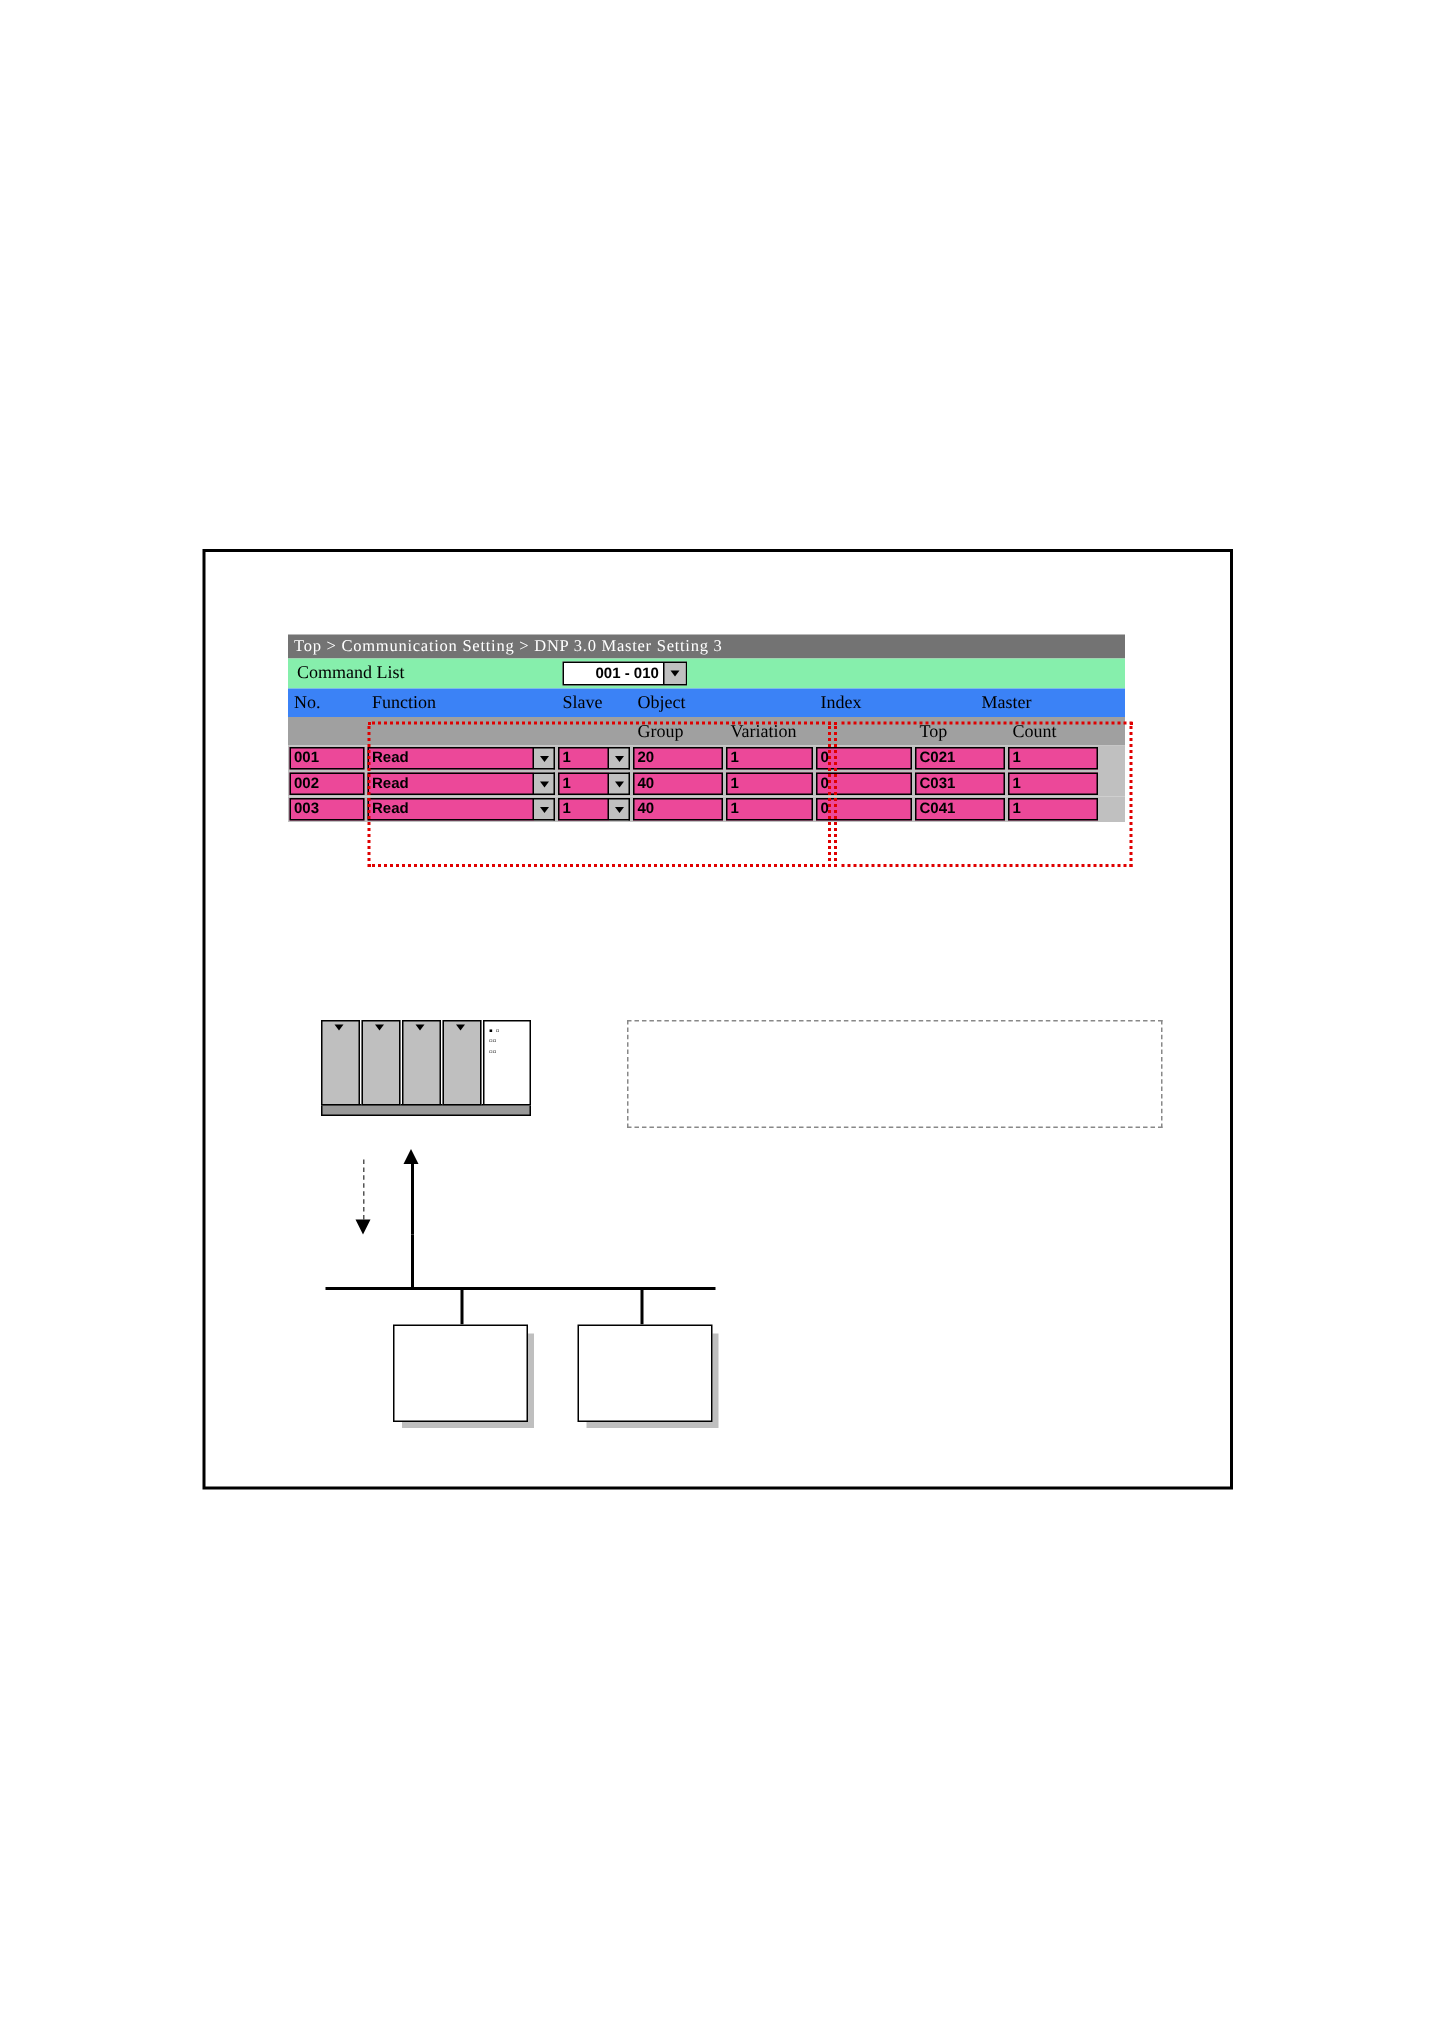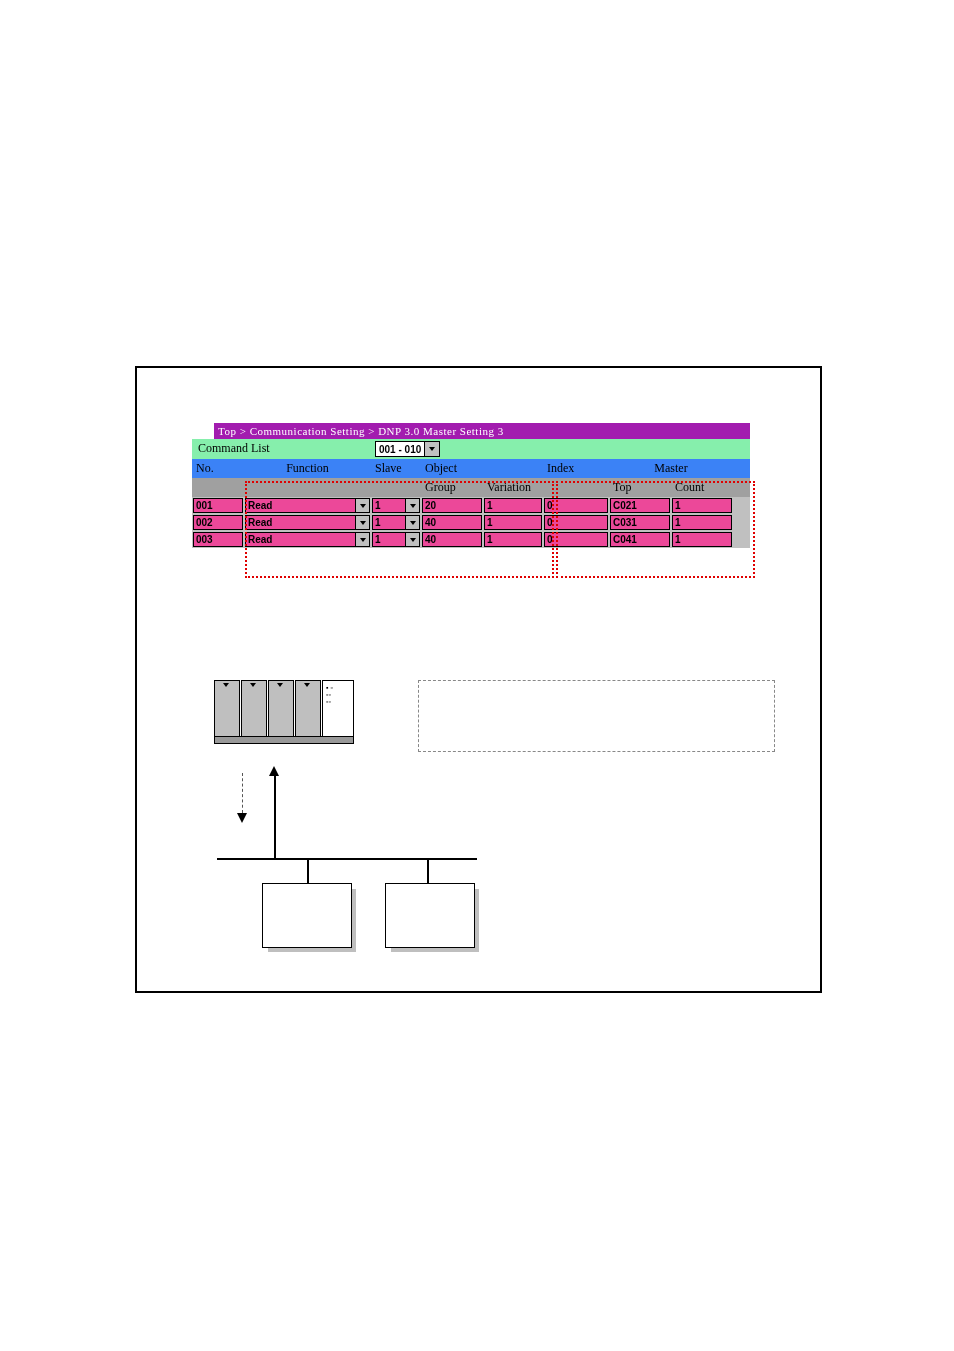--- a/index.html
+++ b/index.html
@@ -1,39 +1,39 @@
 <!DOCTYPE html>
 <html><head>
 <meta charset="utf-8">
 <style>
   html,body{margin:0;padding:0;background:#fff;font-family:Verdana,Geneva,sans-serif;font-size:11px;color:#000;}
   .page{position:relative;width:954px;height:1351px;}
   .outer-box{position:absolute;left:135px;top:366px;width:683px;height:623px;border:2px solid #000;}
   
   .panel{position:absolute;left:55px;top:55px;width:558px;}
-  .bluebar{background:#a21caf;color:#fff;font-size:11px;padding:2px 4px;font-family:"Times New Roman",serif;letter-spacing:0.5px;margin-left:22px;}
+  .bluebar{background:#737373;color:#fff;font-size:11px;padding:2px 4px;font-family:"Times New Roman",serif;letter-spacing:0.5px;}
   .cmdrow{display:flex;align-items:flex-start;background:#86efac;padding:2px 2px;}
   .cmdlabel{font-family:"Times New Roman",serif;font-size:12px;padding-left:4px;width:177px;}
-  .rangebox{display:inline-flex;align-items:center;background:#fff;border:1px solid #000;font-size:10px;font-weight:bold;height:14px;}
+  .rangebox{display:inline-flex;align-items:center;background:#fff;border:1px solid #000;font-size:10px;font-weight:bold;height:14px;padding-left:18px;}
   .rangebox .t{padding:0 3px;}
   .rangebox .btn{width:14px;height:14px;background:#c0c0c0;border-left:1px solid #000;display:flex;align-items:center;justify-content:center;}
   .tri{width:0;height:0;border-left:3px solid transparent;border-right:3px solid transparent;border-top:4px solid #000;}
   .hdr{display:flex;background:#3b82f6;color:#000;font-family:"Times New Roman",serif;font-size:12px;}
   .hdr>div{box-sizing:border-box;padding:2px 4px;}
   .hdr2{display:flex;background:#a0a0a0;color:#000;font-family:"Times New Roman",serif;font-size:12px;}
   .hdr2>div{box-sizing:border-box;padding:2px 4px;}
   .row{display:flex;background:#c0c0c0;padding:1px 0;align-items:center;}
   .cell{box-sizing:border-box;padding:0 1px;}
   .sunken{background:#ec4899;border:1px solid #000;height:15px;font-size:10px;font-weight:bold;padding:0 2px;display:flex;align-items:center;box-sizing:border-box;}
   .combo{display:flex;}
   .combo .sunken{flex:1;}
   .ddbtn{width:14px;height:15px;background:#c0c0c0;border:1px solid #000;border-left:0;display:flex;align-items:center;justify-content:center;box-sizing:border-box;}
   
   .c-no{width:52px;}
-  .c-fn{width:127px;text-align:center;}
+  .c-fn{width:127px;}
   .c-sl{width:50px;}
   .c-gr{width:62px;}
   .c-va{width:60px;}
   .c-ix{width:66px;}
   .c-tp{width:62px;}
   .c-ct{width:62px;}
   
   .red-dash{position:absolute;border:2px dotted #e00000;pointer-events:none;}
   
   .device{position:absolute;left:77px;top:312px;width:140px;height:65px;}

